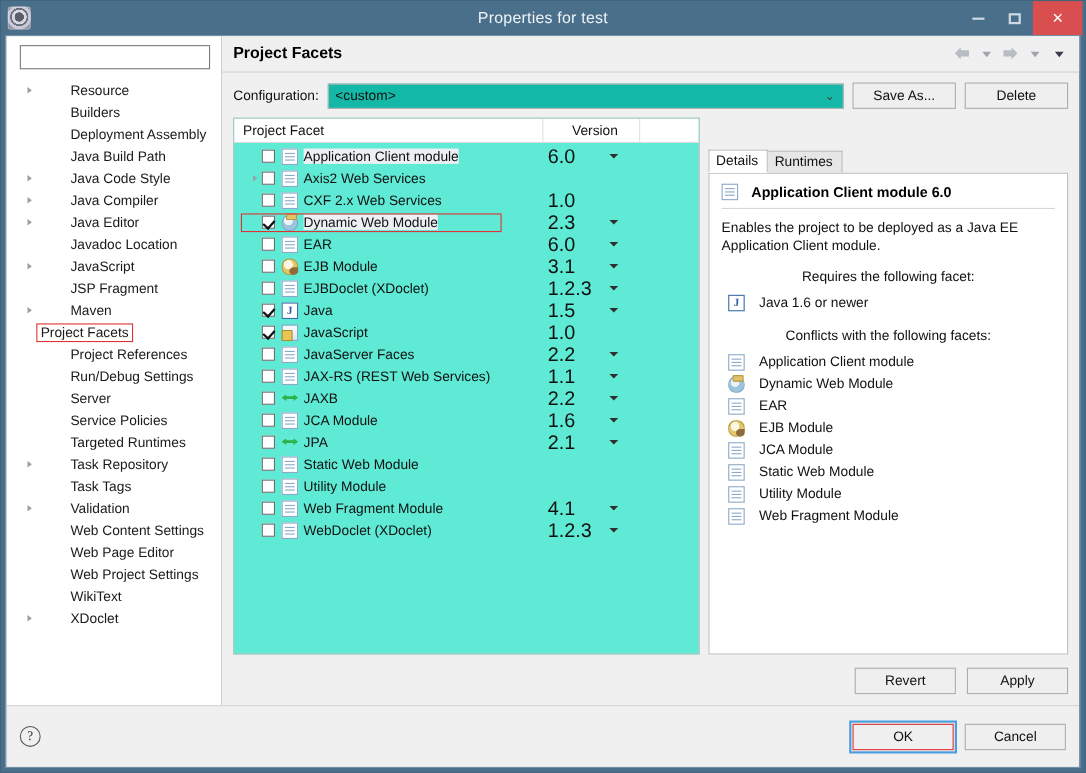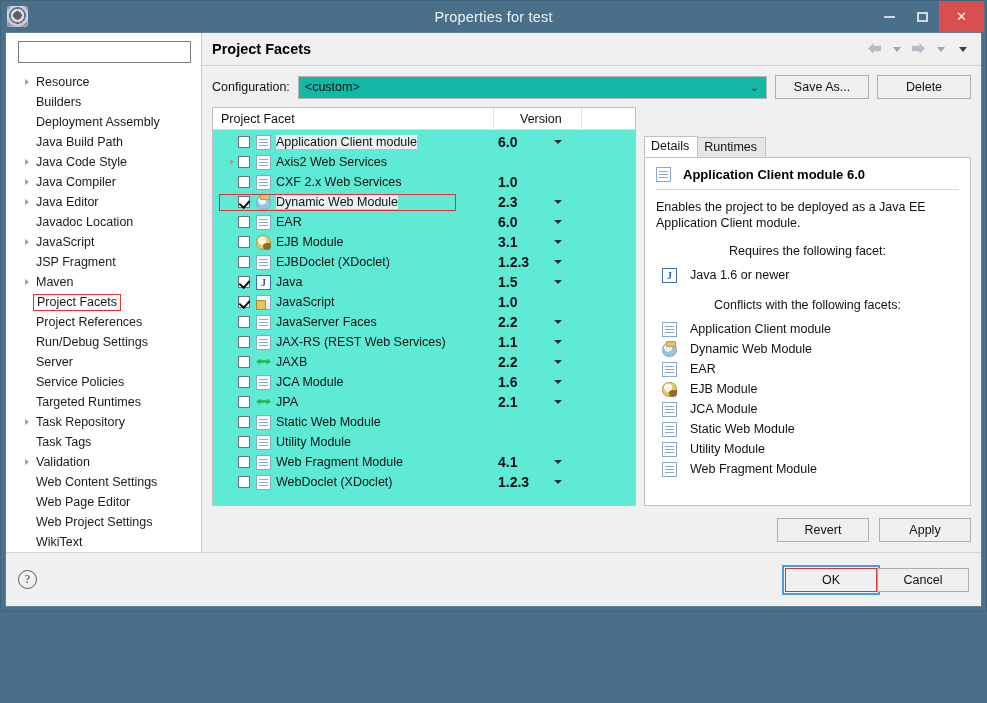--- a/index.html
+++ b/index.html
@@ -5,21 +5,21 @@
   * { box-sizing: border-box; margin: 0; padding: 0; }
   html, body {
     width: 987px; height: 703px;
     font-family: "Liberation Sans", sans-serif;
     font-size: 12px;
     overflow: hidden;
     background: #4a6f8a;
   }
   .window {
     position: relative;
-    width: 987px; height: 612px;
+    width: 987px; height: 703px;
     background: #4a6f8a;
     border: 1px solid #41637c;
   }
   
   .titlebar {
     position: absolute; top: 0; left: 0; right: 0; height: 31px;
     background: #4a6f8a;
     display: flex; align-items: center;
   }
   .app-icon {
@@ -79,21 +79,21 @@
   .tw {
     width: 13px; flex: 0 0 13px; display: flex;
     align-items: center; justify-content: center;
   }
   .tw.has::before {
     content: ""; width: 0; height: 0;
     border-left: 4.5px solid #9aa0a6;
     border-top: 3.5px solid transparent;
     border-bottom: 3.5px solid transparent;
   }
-  .tree-label { padding-left: 3px; }
+  .tree-label { padding-left: 3px; margin-left: 28px; }
   .tree-item.annotated .tree-label {
     border: 1px solid #e03232; padding: 0 3px; margin-left: 0px;
     line-height: 15px;
   }
 
   
   .page {
     flex: 1 1 auto; min-width: 0;
     background: #f0f0f0;
     display: flex; flex-direction: column;
@@ -158,21 +158,21 @@
   .th {
     font-size: 12.5px; color: #111; display: flex; align-items: center;
     padding-left: 8px; border-right: 1px solid #e2e2e2; height: 100%;
   }
   .th.c1 { width: 281px; }
   .th.c2 { width: 70px; margin-left: 18px; }
   .th.c3 { flex: 1 1 auto; border-right: none; }
   .tbody { flex: 1 1 auto; overflow: hidden; padding-top: 2px; }
   .row { display: flex; align-items: center; height: 20px; }
   .row .cell-name { width: 281px; display: flex; align-items: center; padding-left: 12px; }
-  .row .cell-ver { width: 52px; font-size: 14px; color: #111; padding-left: 4px; font-weight: bold; }
+  .row .cell-ver { width: 52px; font-size: 18px; color: #111; padding-left: 4px; }
   .row .cell-arrow { width: 24px; display: flex; align-items: center; justify-content: center; }
   .expander { width: 13px; flex: 0 0 13px; display: flex; align-items: center; justify-content: center; }
   .expander.has::before {
     content: ""; width: 0; height: 0;
     border-left: 4.5px solid #9aa0a6;
     border-top: 3.5px solid transparent; border-bottom: 3.5px solid transparent;
   }
   .cbox {
     width: 12px; height: 12px; flex: 0 0 12px; margin-right: 6px;
     border: 1px solid #6f6f6f; background: #fff; position: relative;
@@ -270,21 +270,21 @@
     height: 56px; border-top: 1px solid #d4d4d4;
     display: flex; align-items: center; padding: 0 12px;
     background: #f0f0f0;
   }
   .help-icon {
     width: 19px; height: 19px; border-radius: 50%;
     border: 1px solid #5a5a5a; color: #333; font-size: 12px;
     display: flex; align-items: center; justify-content: center;
     font-family: "Liberation Serif", serif;
   }
-  .footer-btns { margin-left: auto; display: flex; gap: 0; }
+  .footer-btns { margin-left: auto; display: flex; gap: 10px; }
   .btn.focus-ok {
     border: 1px solid #e03232; outline: 2px solid #4a9ee0; outline-offset: 1px;
     background: #efefef;
   }
   .btn.wide { min-width: 92px; }
 </style>
 </head>
 <body>
 
 <div class="window">

